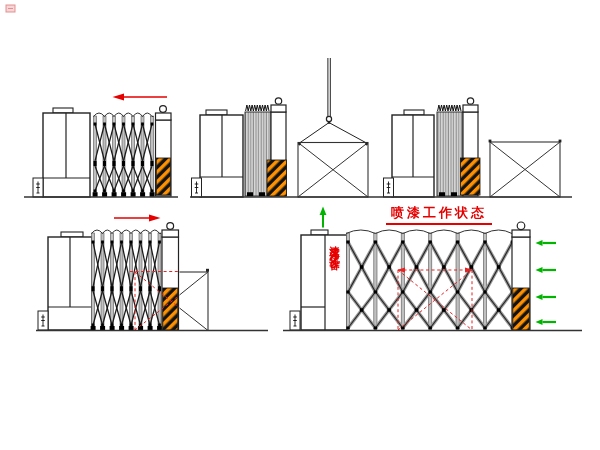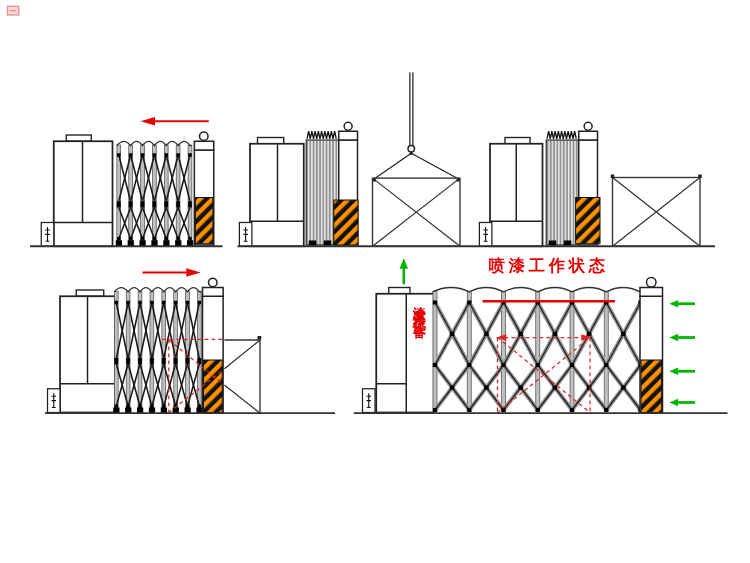--- a/index.html
+++ b/index.html
@@ -1,21 +1,21 @@
 <!DOCTYPE html>
 <html><head>
 <meta charset="utf-8">
 <style>
   html,body{margin:0;padding:0;background:#fff;}
   .stage{position:relative;width:600px;height:450px;background:#fff;overflow:hidden;
          font-family:"DejaVu Sans","Liberation Sans",sans-serif;}
   .stage svg{position:absolute;left:0;top:0;}
   .title{position:absolute;left:386px;top:204px;width:106px;text-align:center;
          color:#e60000;font-size:13px;font-weight:bold;letter-spacing:3px;
-         border-bottom:2px solid #e60000;padding-bottom:18px;white-space:nowrap;}
+         border-bottom:2px solid #e60000;padding-bottom:1px;white-space:nowrap;}
   .vtext{position:absolute;left:328px;top:237px;color:#e60000;font-size:10.5px;
          font-weight:bold;letter-spacing:3px;writing-mode:vertical-lr;
          text-orientation:upright;line-height:14px;}
 </style>
 </head>
 <body>
 
 <div class="stage">
 
 <svg width="600" height="450" viewBox="0 0 600 450">

